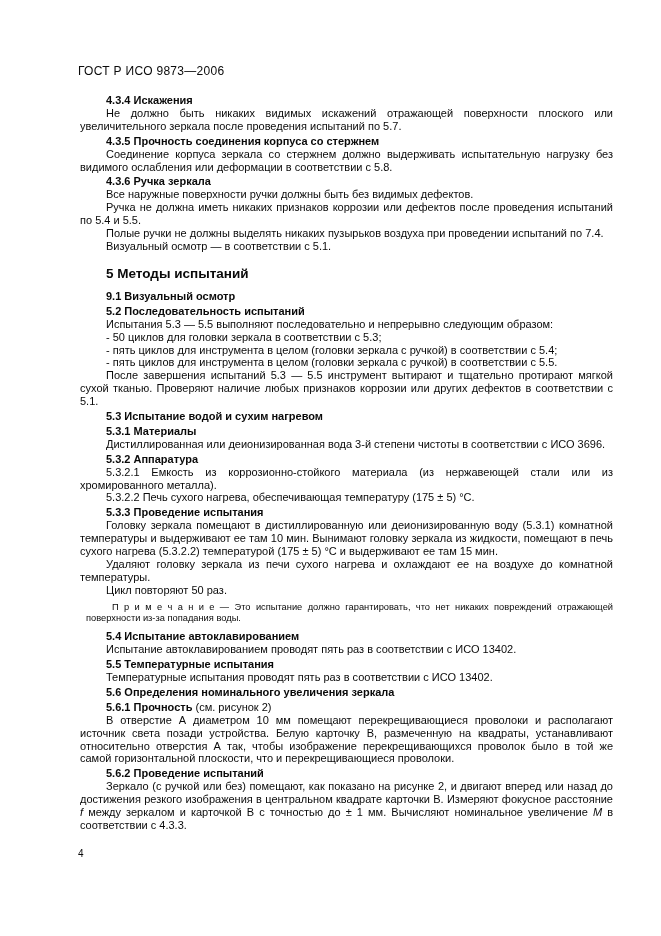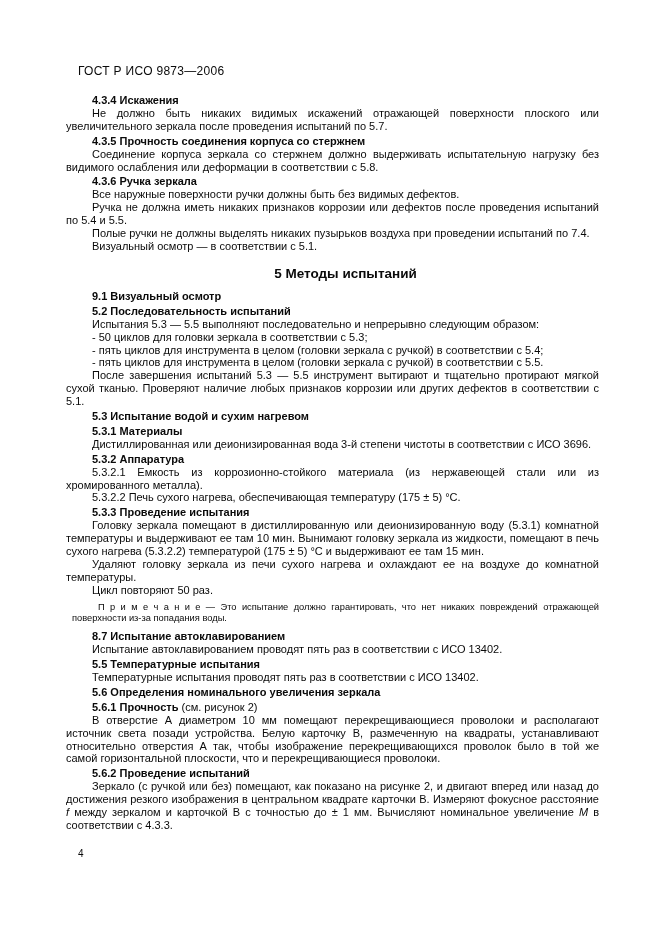--- a/index.html
+++ b/index.html
@@ -17,40 +17,40 @@
     position: absolute;
     left: 78px;
     top: 64px;
     font-size: 12px;
     font-weight: normal;
     letter-spacing: 0.3px;
     white-space: nowrap;
   }
   .doc-content {
     position: absolute;
-    left: 66px;
+    left: 80px;
     top: 92px;
     width: 533px;
     font-size: 11px;
     line-height: 12.9px;
     text-align: justify;
   }
   .blk { margin: 0; }
   .p { text-indent: 26px; }
   .h2 {
     font-weight: bold;
     margin: 2px 0 0 26px;
     text-align: left;
   }
   .h1 {
     font-weight: bold;
     font-size: 13.5px;
     line-height: 16px;
     margin: 13px 0 8px 26px;
-    text-align: center;
+    text-align: left;
   }
   .note {
     font-size: 9.3px;
     line-height: 11.3px;
     margin: 5px 0 6px 6px;
     text-indent: 26px;
   }
   .run-b { font-weight: bold; }
   .run-r { font-weight: normal; font-style: normal; }
   .run-i { font-style: italic; }
@@ -89,21 +89,21 @@
       <div class="blk h2">5.3.1 Материалы</div>
       <div class="blk p">Дистиллированная или деионизированная вода 3-й степени чистоты в соответствии с ИСО 3696.</div>
       <div class="blk h2">5.3.2 Аппаратура</div>
       <div class="blk p">5.3.2.1 Емкость из коррозионно-стойкого материала (из нержавеющей стали или из хромированного металла).</div>
       <div class="blk p">5.3.2.2 Печь сухого нагрева, обеспечивающая температуру (175 ± 5) °С.</div>
       <div class="blk h2">5.3.3 Проведение испытания</div>
       <div class="blk p">Головку зеркала помещают в дистиллированную или деионизированную воду (5.3.1) комнатной температуры и выдерживают ее там 10 мин. Вынимают головку зеркала из жидкости, помещают в печь сухого нагрева (5.3.2.2) температурой (175 ± 5) °С и выдерживают ее там 15 мин.</div>
       <div class="blk p">Удаляют головку зеркала из печи сухого нагрева и охлаждают ее на воздухе до комнатной температуры.</div>
       <div class="blk p">Цикл повторяют 50 раз.</div>
       <div class="blk note">П р и м е ч а н и е — Это испытание должно гарантировать, что нет никаких повреждений отражающей поверхности из-за попадания воды.</div>
-      <div class="blk h2">8.7 Испытание автоклавированием</div>
+      <div class="blk h2">5.4 Испытание автоклавированием</div>
       <div class="blk p">Испытание автоклавированием проводят пять раз в соответствии с ИСО 13402.</div>
       <div class="blk h2">5.5 Температурные испытания</div>
       <div class="blk p">Температурные испытания проводят пять раз в соответствии с ИСО 13402.</div>
       <div class="blk h2">5.6 Определения номинального увеличения зеркала</div>
       <div class="blk h2"><span class="run-b">5.6.1 Прочность </span><span class="run-r">(см. рисунок 2)</span></div>
       <div class="blk p">В отверстие А диаметром 10 мм помещают перекрещивающиеся проволоки и располагают источник света позади устройства. Белую карточку В, размеченную на квадраты, устанавливают относительно отверстия А так, чтобы изображение перекрещивающихся проволок было в той же самой горизонтальной плоскости, что и перекрещивающиеся проволоки.</div>
       <div class="blk h2">5.6.2 Проведение испытаний</div>
       <div class="blk p"><span class="run-r">Зеркало (с ручкой или без) помещают, как показано на рисунке 2, и двигают вперед или назад до достижения резкого изображения в центральном квадрате карточки В. Измеряют фокусное расстояние </span><span class="run-i">f</span><span class="run-r"> между зеркалом и карточкой В с точностью до ± 1 мм. Вычисляют номинальное увеличение </span><span class="run-i">М</span><span class="run-r"> в соответствии с 4.3.3.</span></div>
     </div>
 

